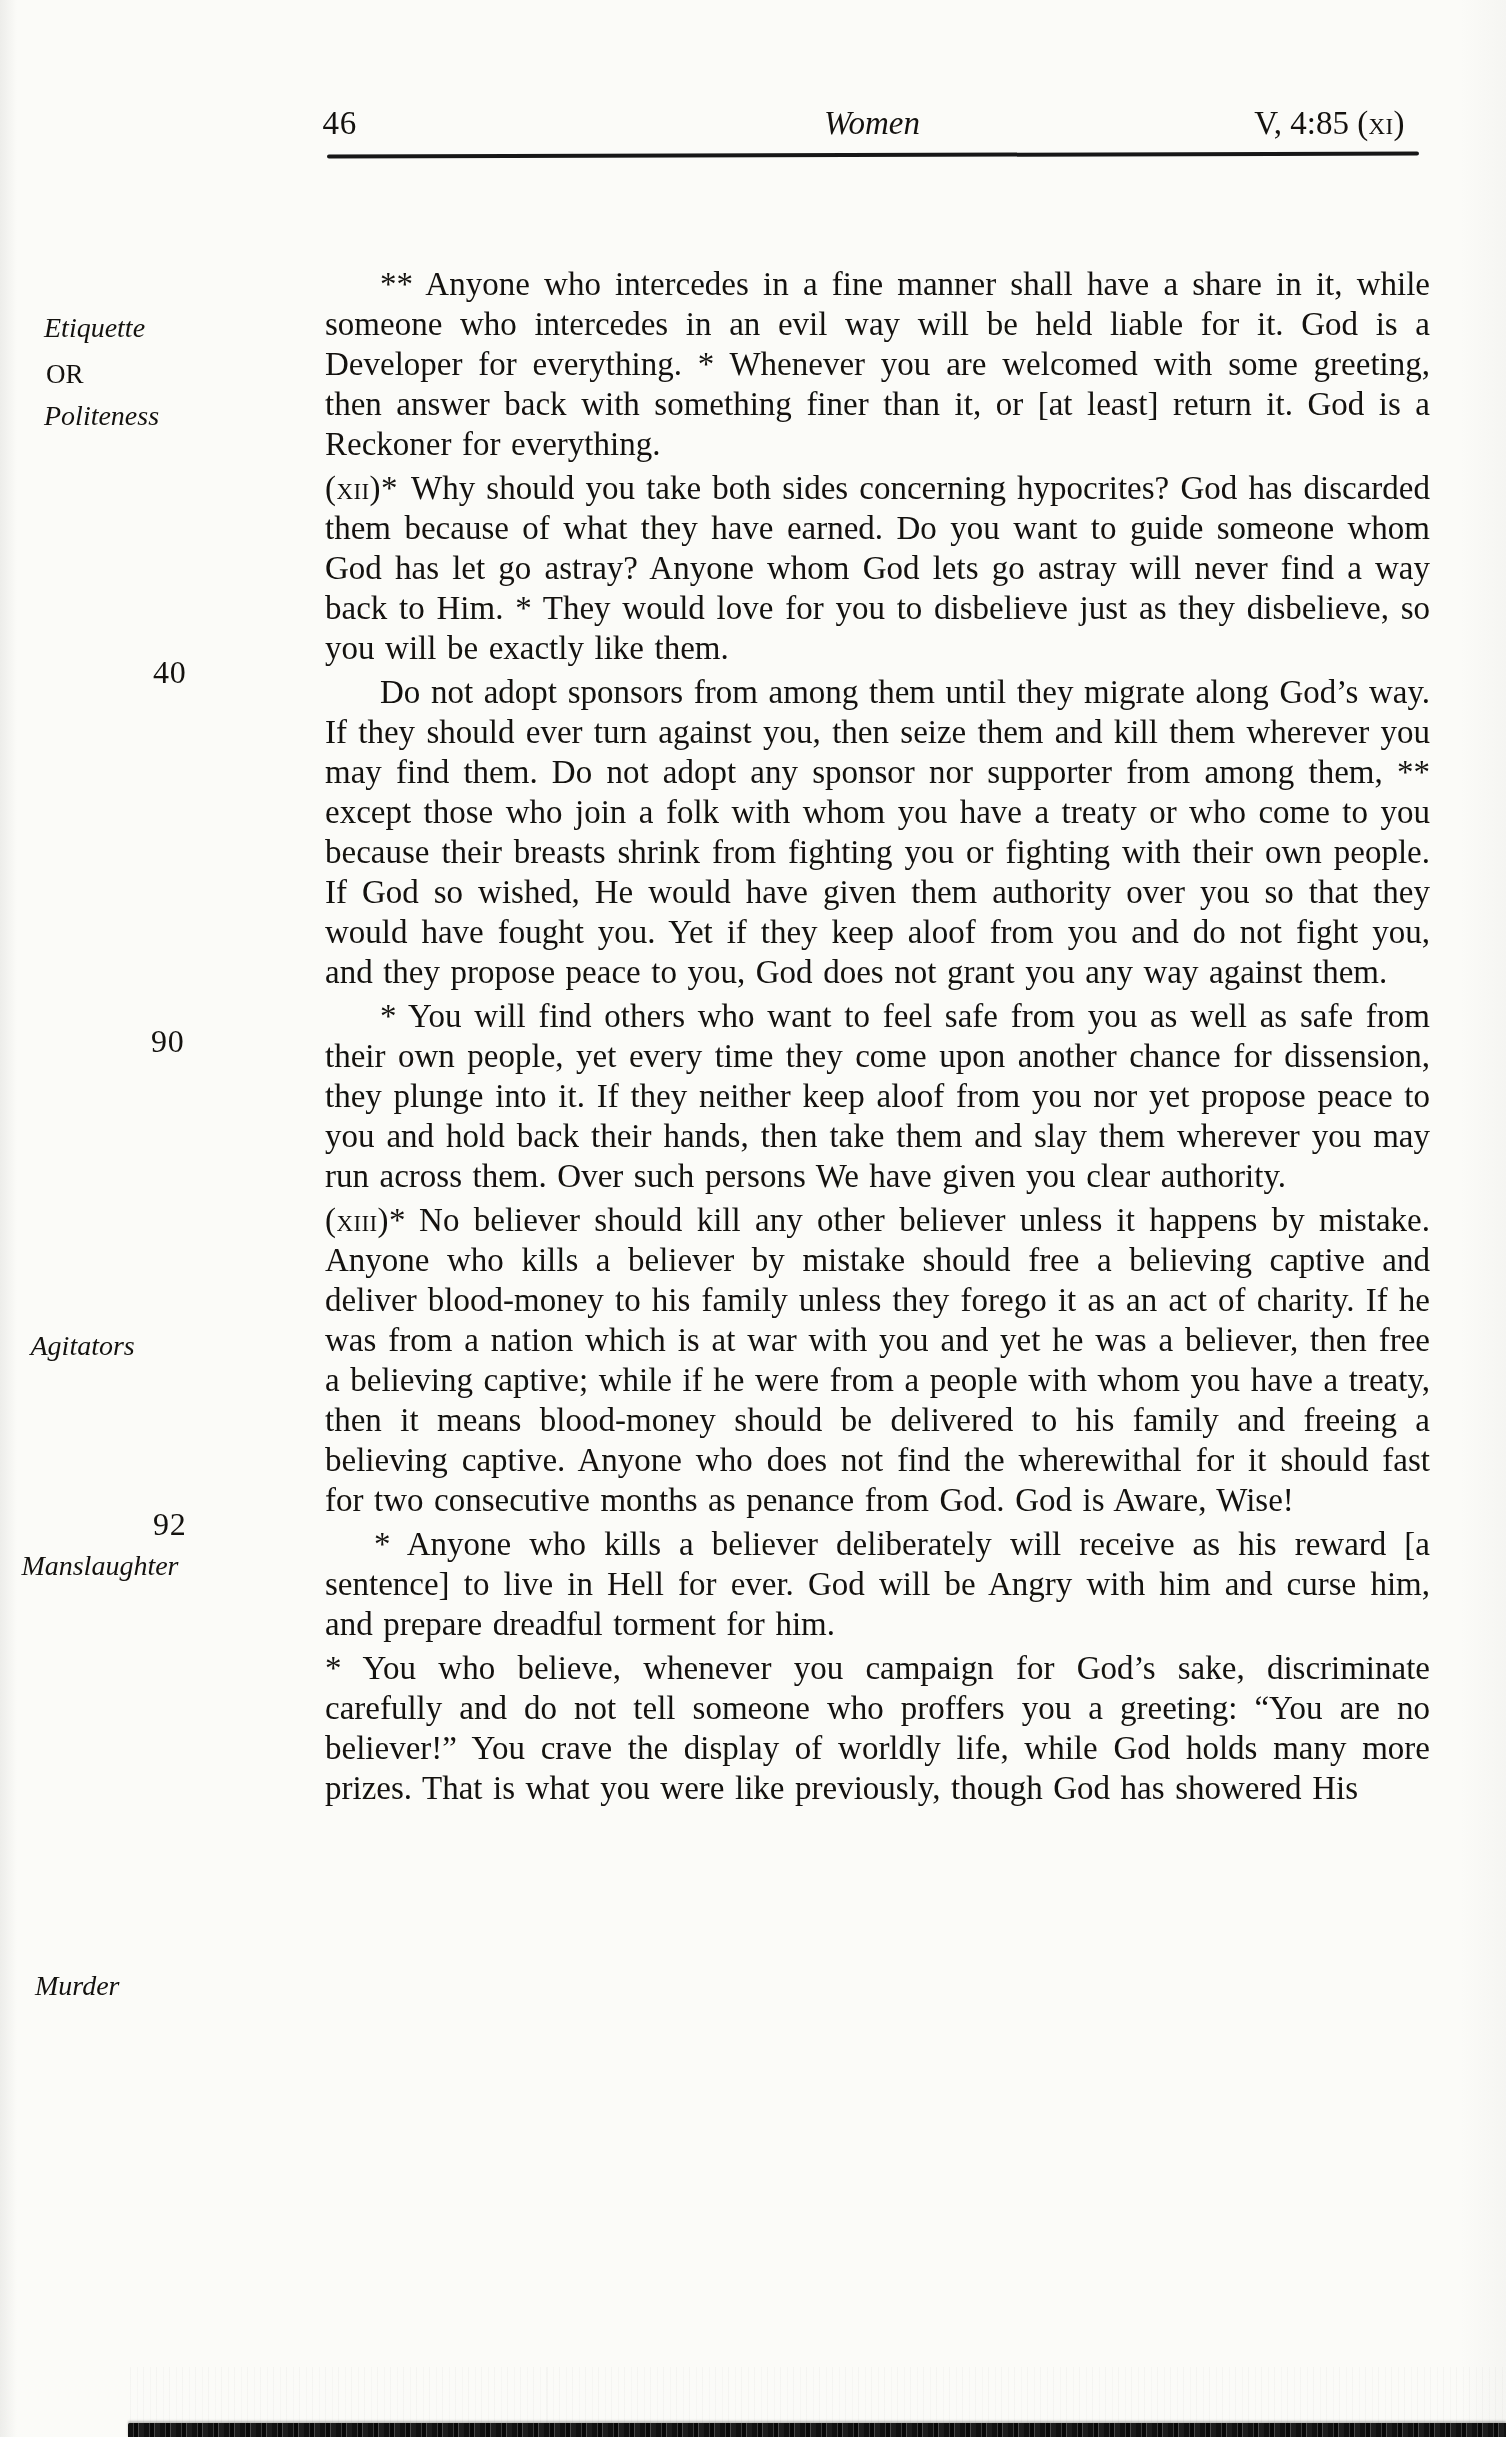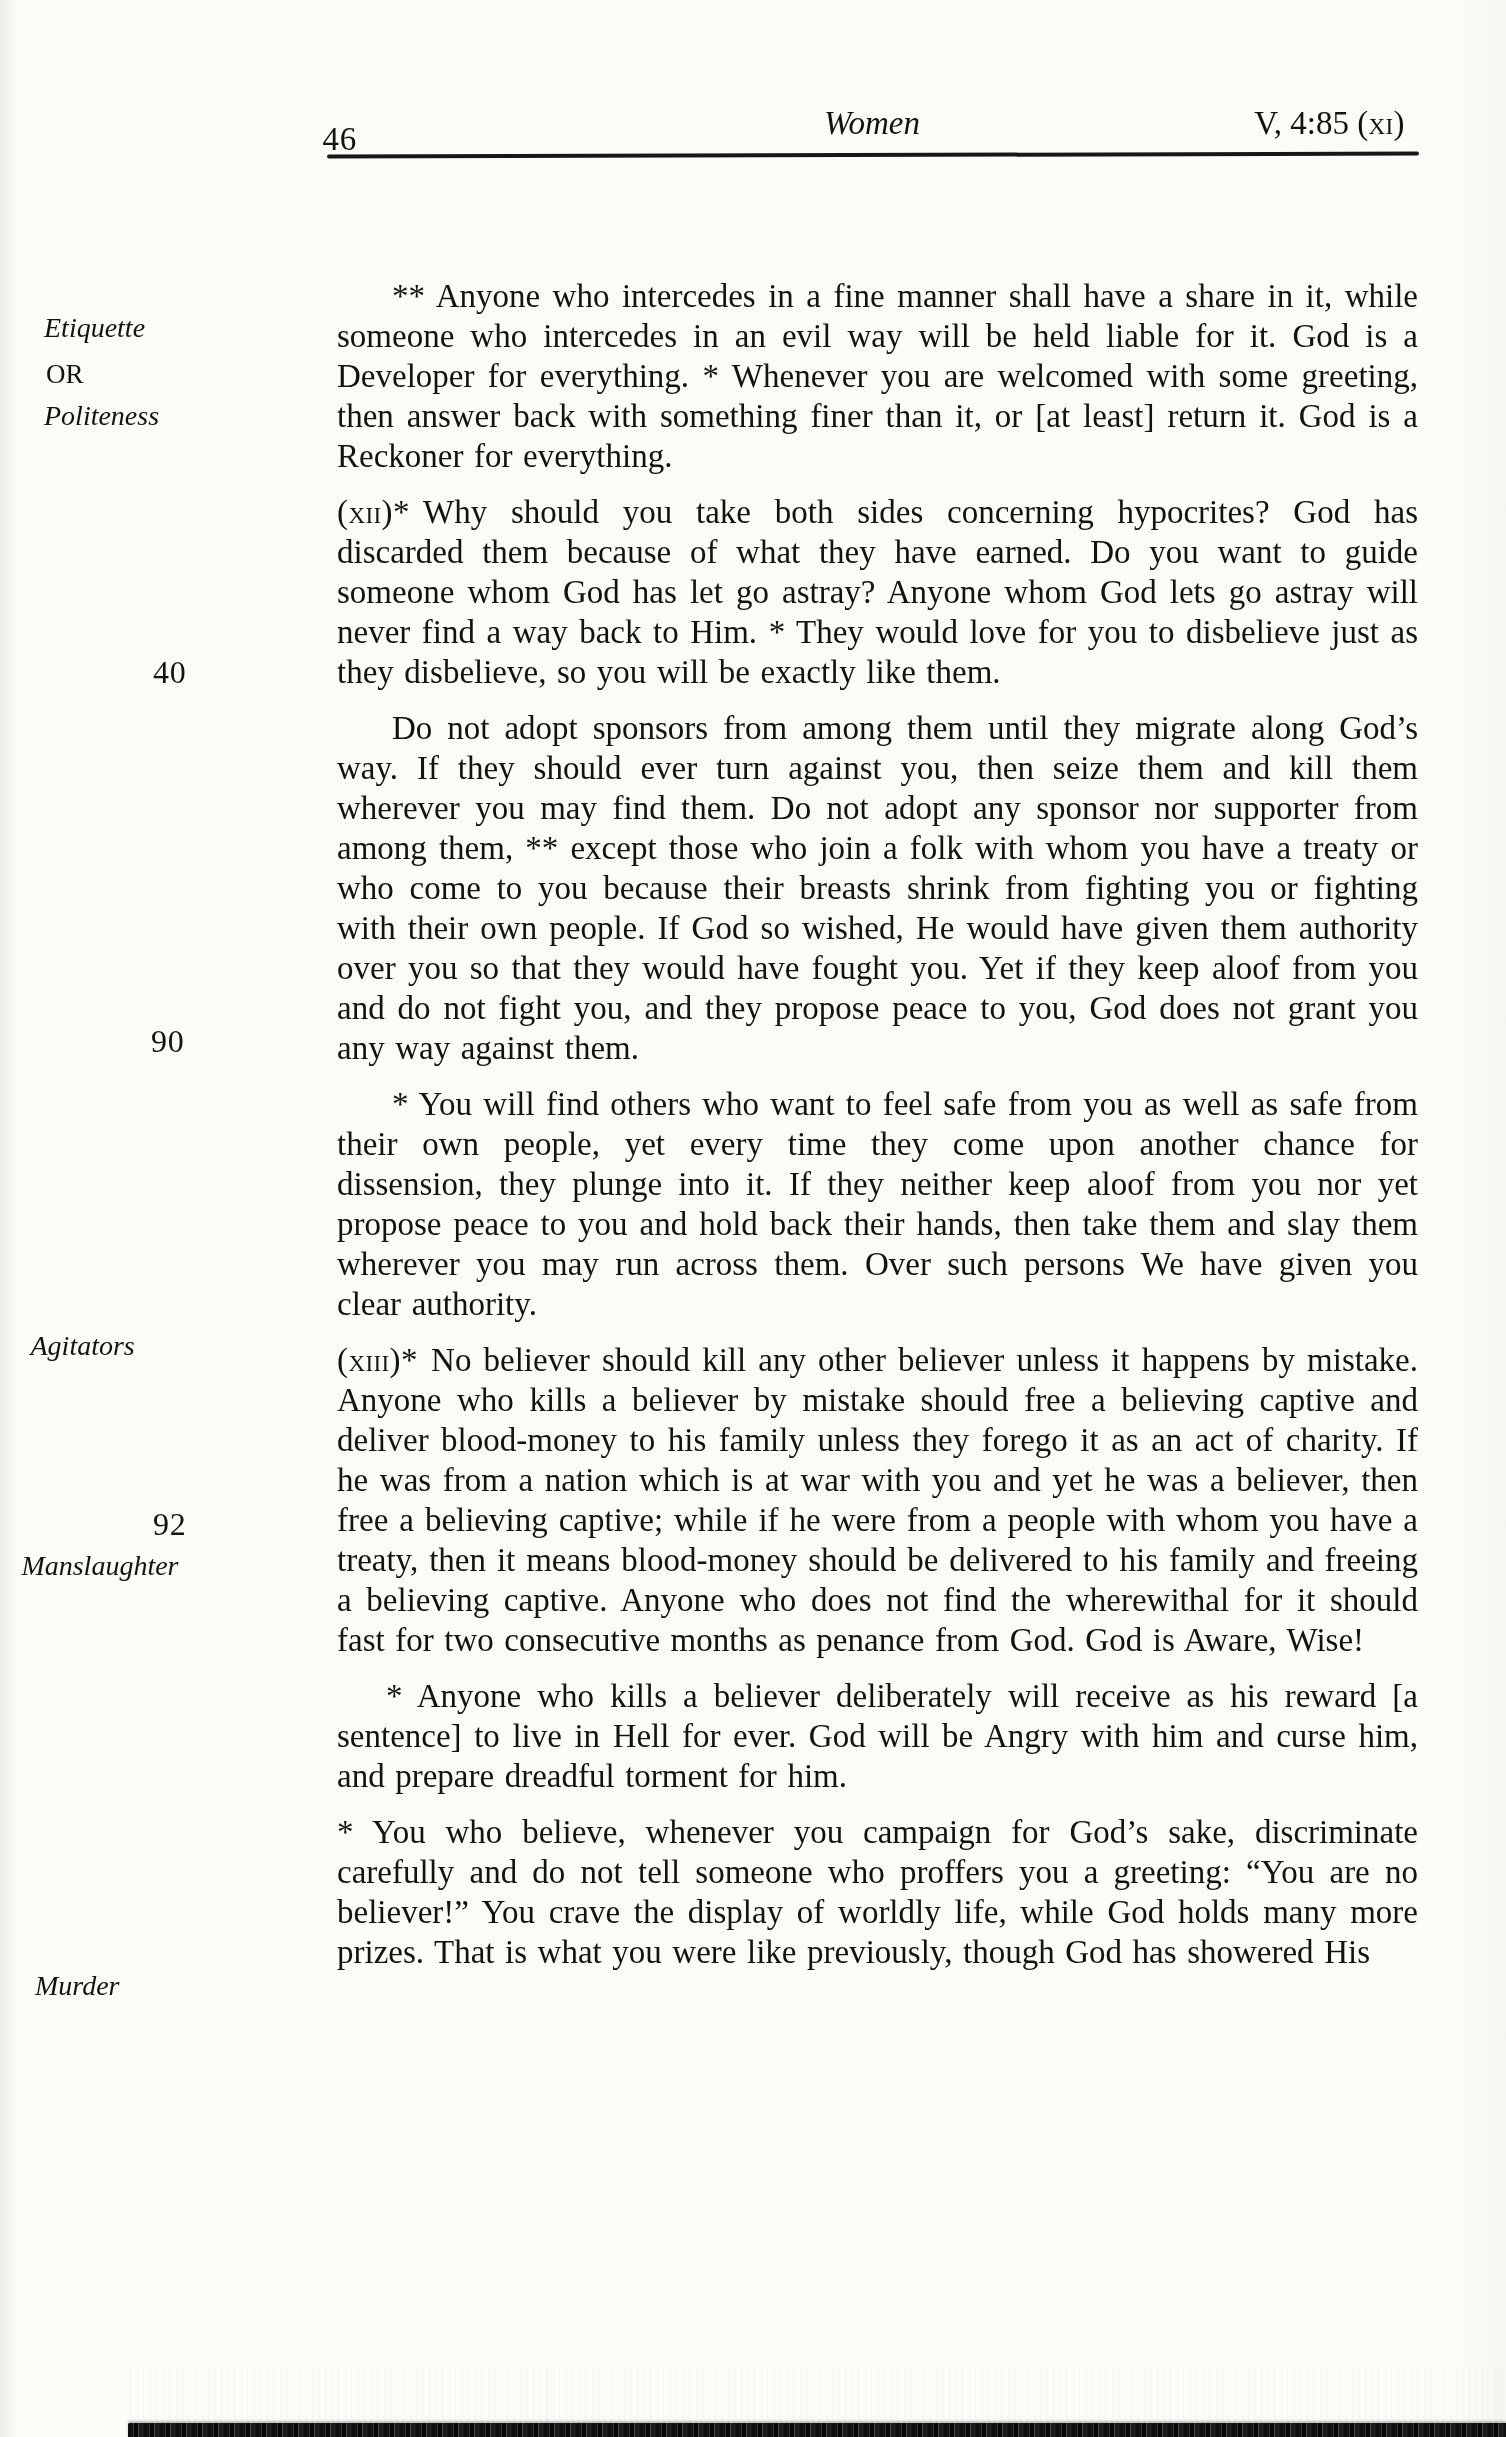--- a/index.html
+++ b/index.html
@@ -7,42 +7,42 @@
   body{
     width:1506px;height:2438px;position:relative;overflow:hidden;
     background:#fbfbf8;color:#14120f;
     font-family:"Liberation Serif","DejaVu Serif",serif;
   }
   .page{position:absolute;inset:0;
     background:linear-gradient(90deg,#ededea 0px,#fbfbf8 17px,#fbfbf8 97%,#f5f5f2 100%);
   }
   
   .hdr{position:absolute;left:327px;top:105px;width:1090px;height:46px;font-size:33px}
-  .hdr-num{position:absolute;left:-4.6px;top:16px;letter-spacing:0.8px}
+  .hdr-num{position:absolute;left:-4.6px;top:0;letter-spacing:0.8px}
   .hdr-title{position:absolute;left:50%;transform:translateX(-50%);top:0;font-style:italic}
   .hdr-ref{position:absolute;right:12px;top:0;white-space:nowrap}
   .sc{font-variant:small-caps;letter-spacing:0.4px}
   .rule{position:absolute;left:327px;top:153px;width:1092px;height:3.8px;background:#171717;
         border-radius:2.3px;transform:rotate(-.15deg)}
   
   .mlabel{position:absolute;font-size:28px;font-style:italic;white-space:nowrap}
   .mnum{position:absolute;font-size:32px;font-style:normal;letter-spacing:0.8px}
   .m-etiquette{left:44px;top:312px}
   .m-or{left:46px;top:359px;font-style:normal;font-size:27px}
   .m-politeness{left:44px;top:400px}
   .m-88{left:153px;top:654px}
   .m-90{left:151px;top:1023px}
   .m-agitators{left:30.5px;top:1330px}
   .m-92{left:153px;top:1506px}
   .m-manslaughter{left:21.4px;top:1550px}
   .m-murder{left:35px;top:1970px}
   
   .col{position:absolute;left:321px;top:260px;width:1113px;
        font-size:33px;line-height:40px;text-align:justify;word-spacing:2.3px}
-  .col p{margin:16px;padding:0}
+  .col p{margin:4px;padding:0}
   .ti{text-indent:55px}
   .ti2{text-indent:49px}
   .ind1{margin-left:46px;}
   .ind2{margin-left:95px;}
   .ind3{margin-left:192px;}
   .g60{margin-top:46px}.g30{margin-top:23px}.g28{margin-top:21.4px}
   .g16{margin-top:12.2px}.g55{margin-top:42px}
   .marker{margin-right:.4em}
   
   .scan-bar{position:absolute;left:128px;right:0;top:2423px;height:14.5px;border-radius:1.5px 0 0 1.5px;

